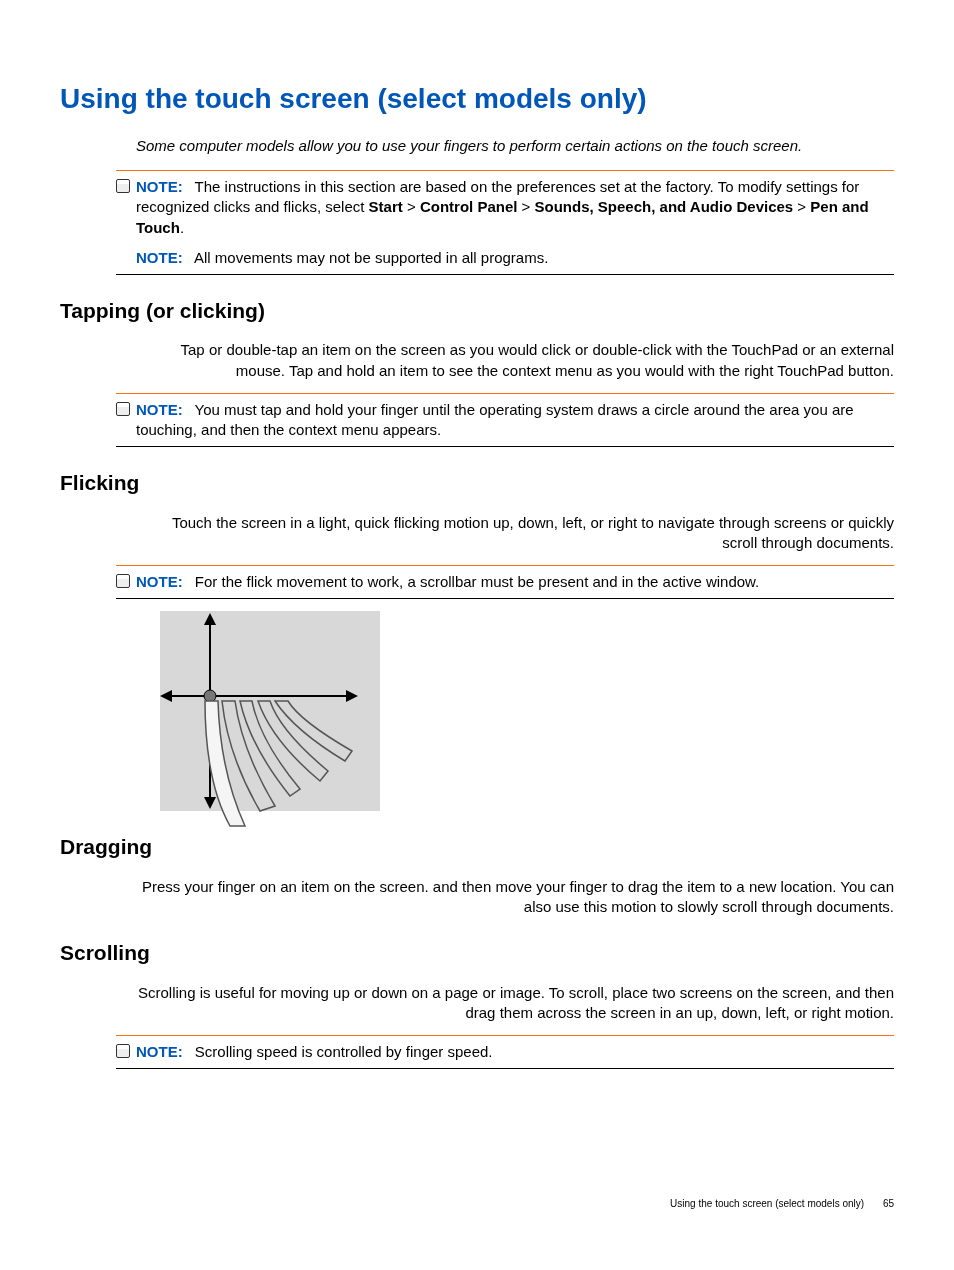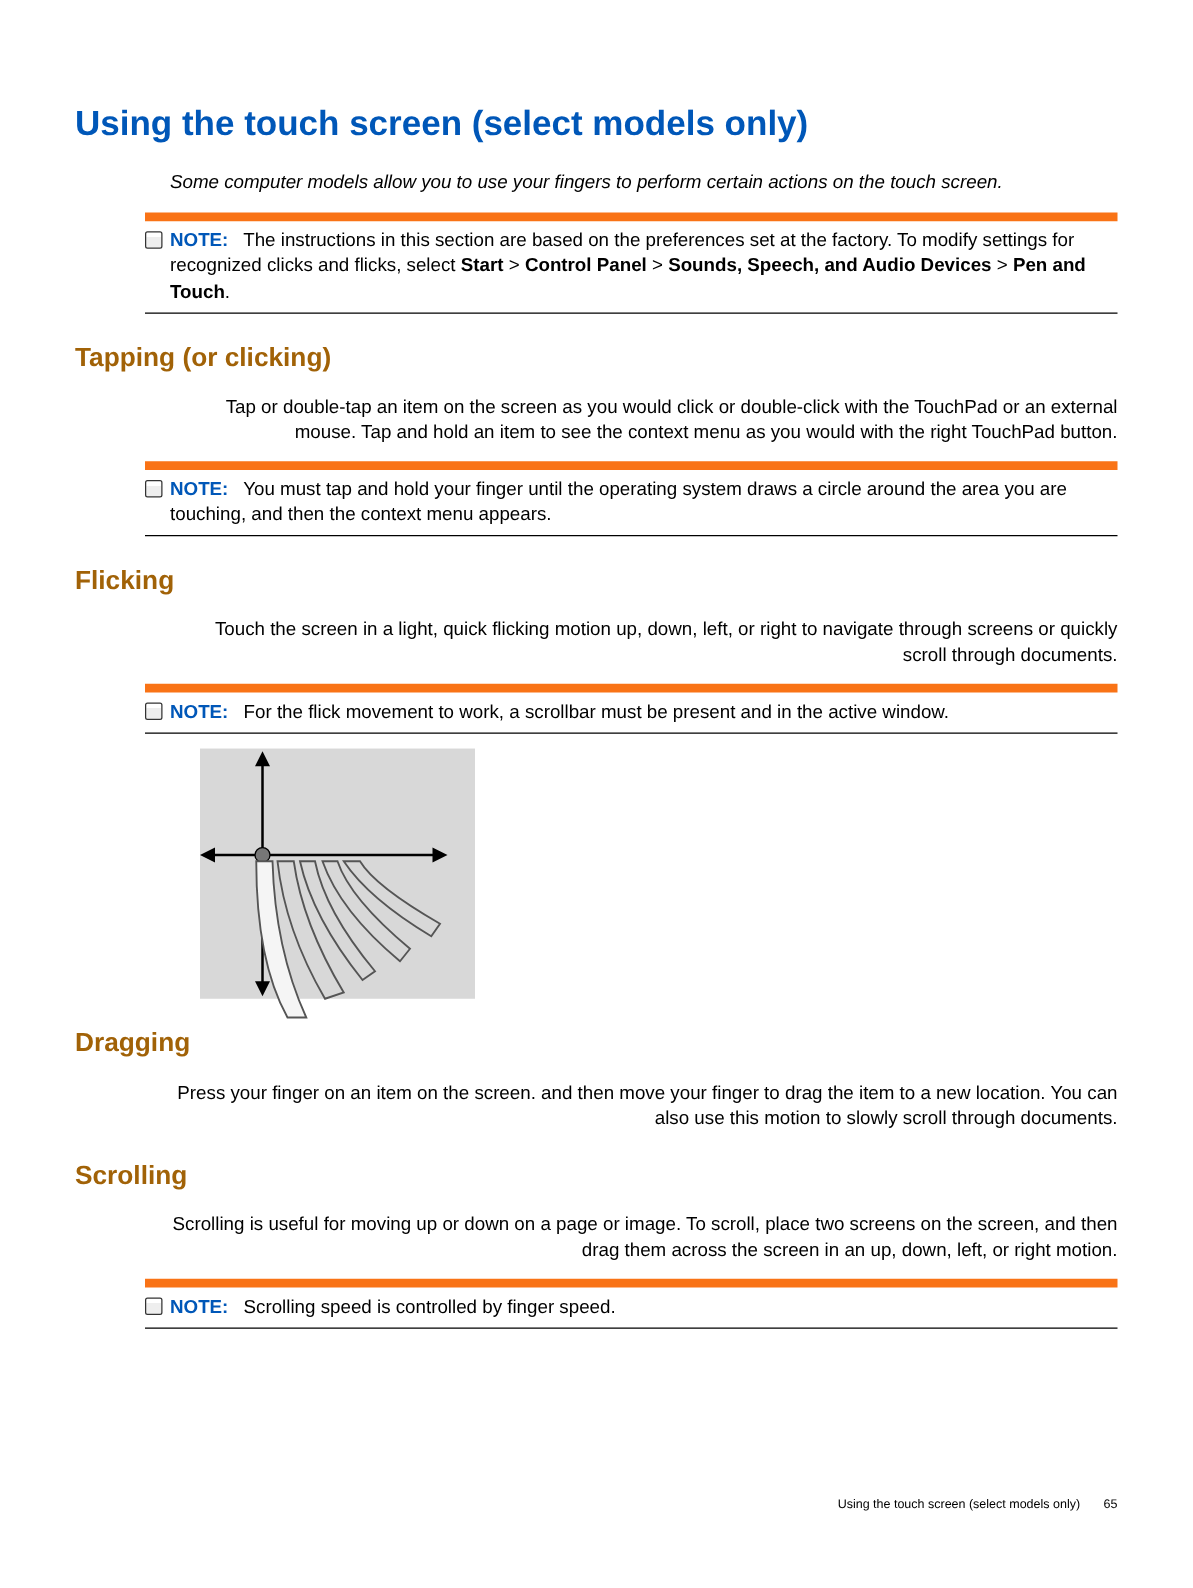--- a/index.html
+++ b/index.html
@@ -14,38 +14,38 @@
     line-height: 1.35;
     position: relative;
   }
   h1 {
     color: #0057b8;
     font-size: 28px;
     font-weight: bold;
     margin: 0 0 18px 0;
   }
   h2 {
-    color: #a16207;
+    color: #000000;
     font-size: 21px;
     font-weight: bold;
     margin: 22px 0 10px 0;
   }
   .intro {
     margin-left: 76px;
     margin-bottom: 14px;
     font-style: italic;
   }
   .body-text {
     margin-left: 76px;
     margin-bottom: 12px;
     text-align: right;
   }
   .note-block {
     margin-left: 56px;
-    border-top: 7px solid #f97316;
+    border-top: 1px solid #f97316;
     border-bottom: 1px solid #000;
     padding: 6px 0 6px 20px;
     margin-bottom: 10px;
     position: relative;
   }
   .note-block .note-row {
     position: relative;
   }
   .note-block.with-icon .note-row:first-child::before {
     content: "";
@@ -85,20 +85,24 @@
 
 <h1>Using the touch screen (select models only)</h1>
 
 <p class="intro">Some computer models allow you to use your fingers to perform certain actions on the touch screen.</p>
 
 <div class="note-block with-icon">
   <div class="note-row">
     <span class="note-label">NOTE:</span>
     <span>The instructions in this section are based on the preferences set at the factory. To modify settings for recognized clicks and flicks, select </span>
     <b>Start</b><span> &gt; </span><b>Control Panel</b><span> &gt; </span><b>Sounds, Speech, and Audio Devices</b><span> &gt; </span><b>Pen and Touch</b><span>.</span>
+  </div>
+  <div class="note-row" style="margin-top:10px;">
+    <span class="note-label">NOTE:</span>
+    <span>All movements may not be supported in all programs.</span>
   </div>
 </div>
 
 <h2>Tapping (or clicking)</h2>
 <p class="body-text">Tap or double-tap an item on the screen as you would click or double-click with the TouchPad or an external mouse. Tap and hold an item to see the context menu as you would with the right TouchPad button.</p>
 
 <div class="note-block with-icon">
   <div class="note-row">
     <span class="note-label">NOTE:</span>
     <span>You must tap and hold your finger until the operating system draws a circle around the area you are touching, and then the context menu appears.</span>

